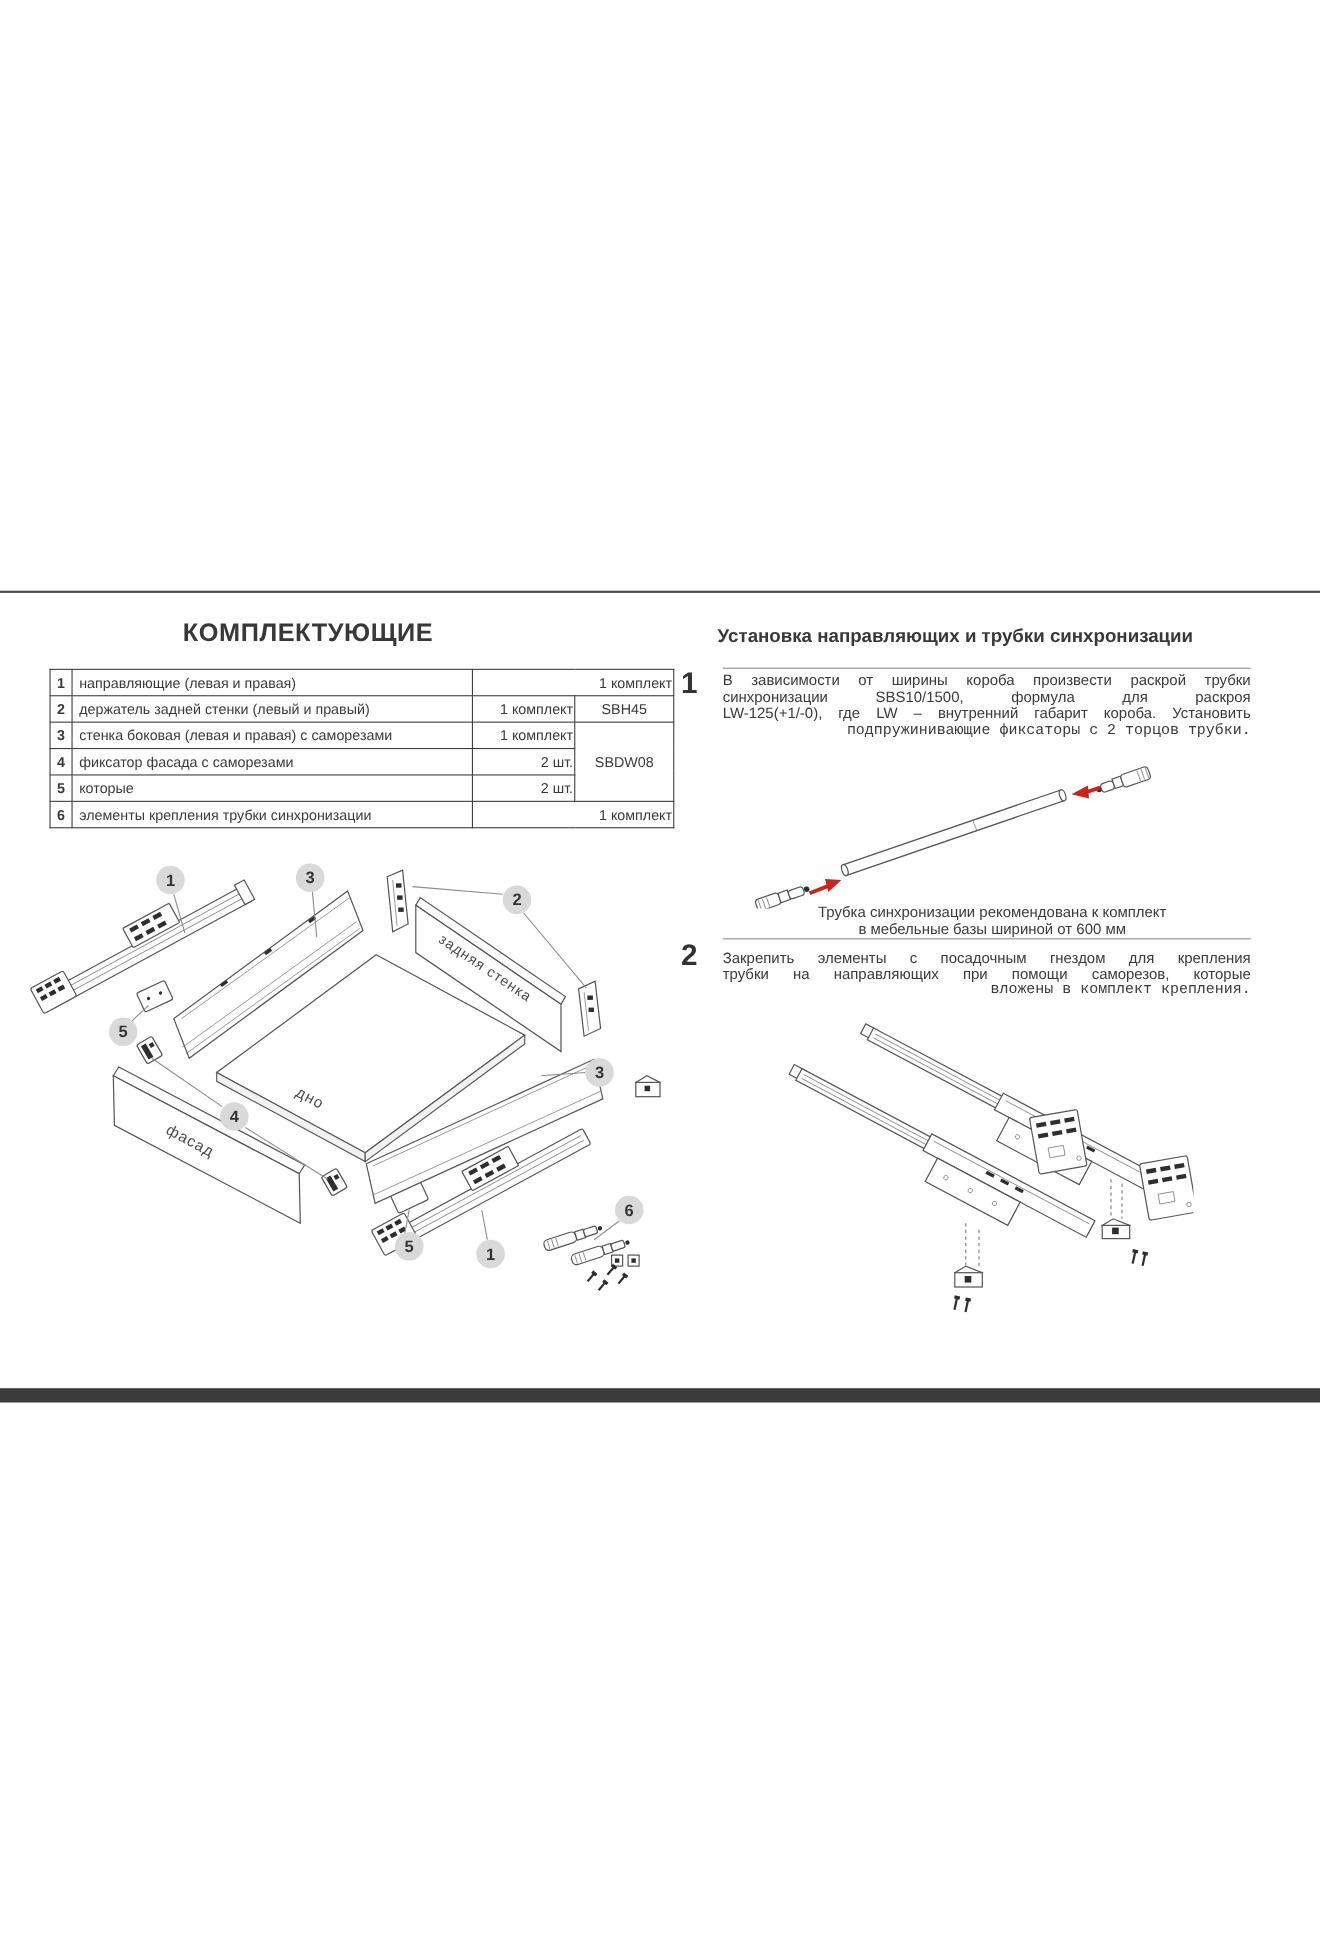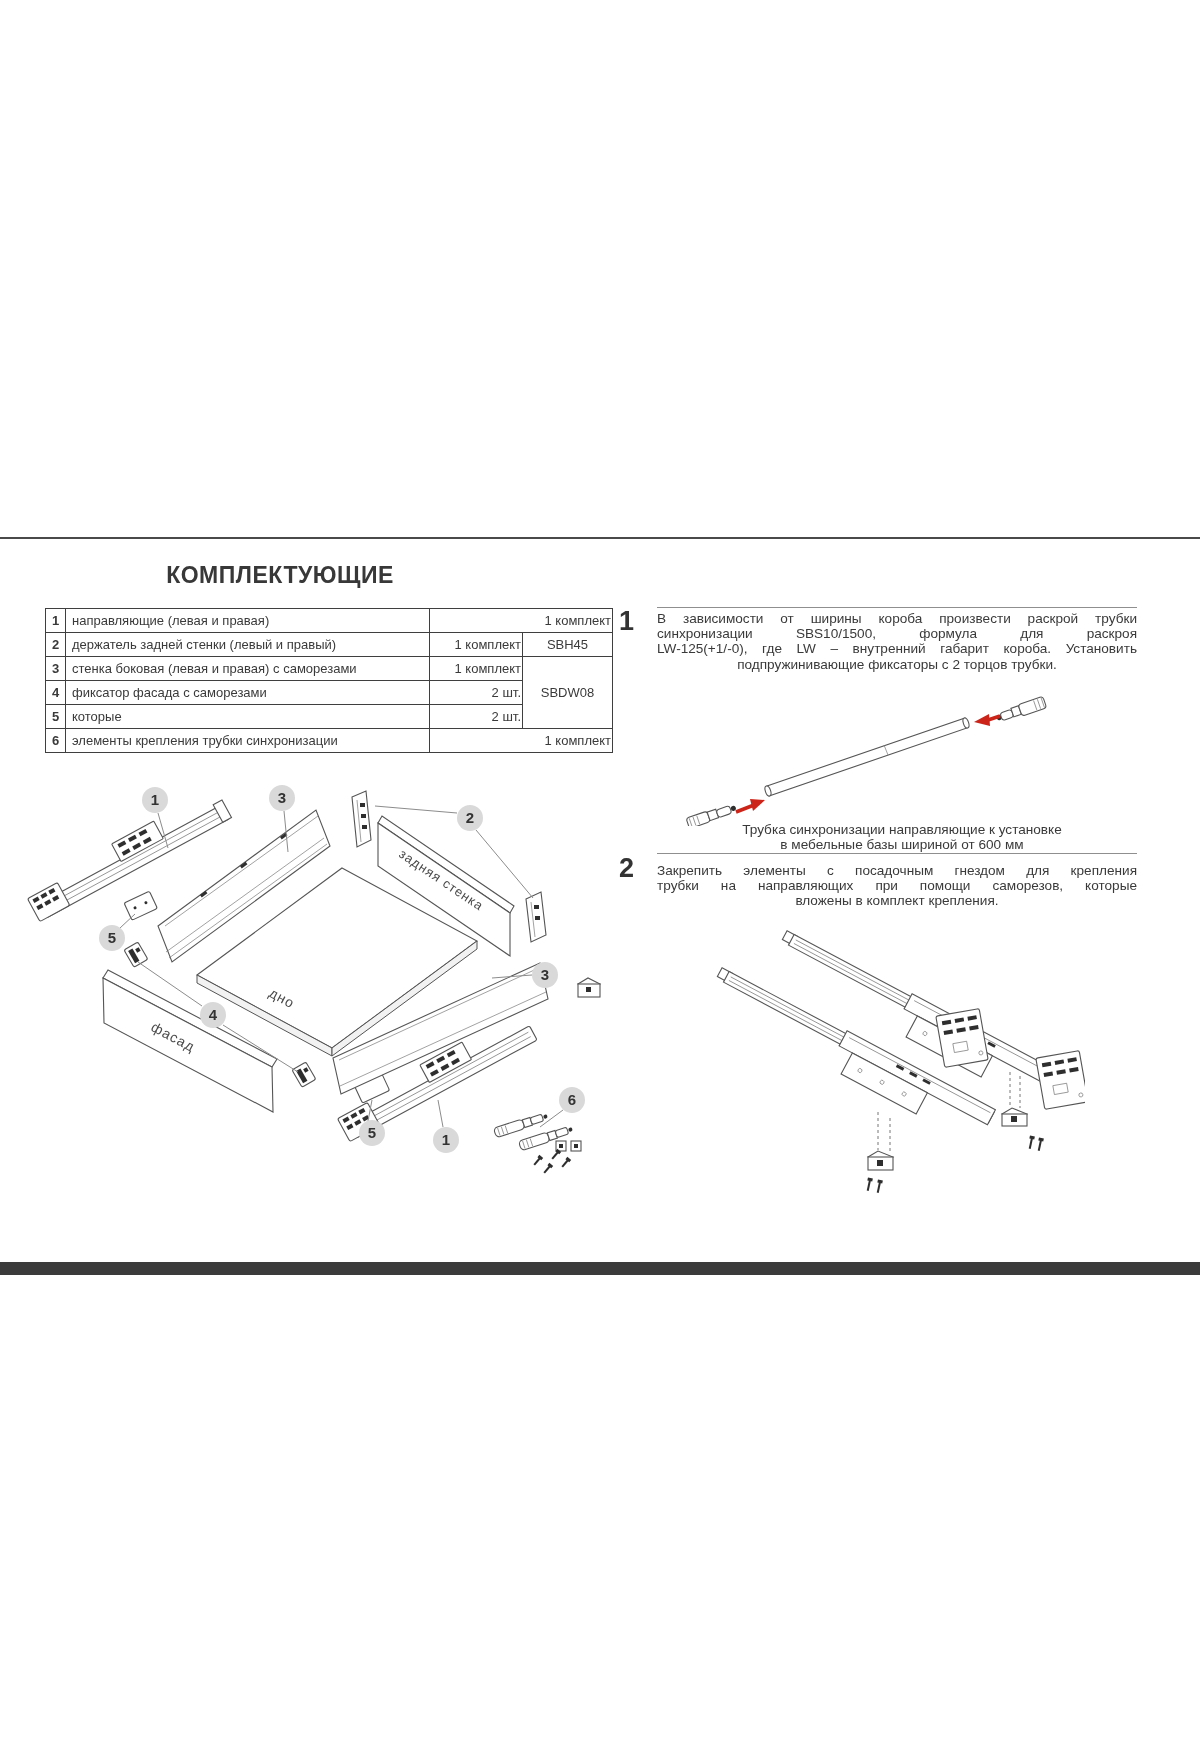--- a/index.html
+++ b/index.html
@@ -22,21 +22,21 @@
   .rule{height:1.2px;background:#8f8f8f;}
   .r1{left:657px;top:607px;width:480px;}
   .r2{left:657px;top:853px;width:480px;}
   .stepnum{font-size:27px;font-weight:bold;color:#333;line-height:26px;}
   .s1n{left:619px;top:608px;}
   .s2n{left:619px;top:855px;}
   .steptext{width:480px;font-size:13.6px;line-height:15.2px;color:#3a3a3a;}
   .s1t{left:657px;top:611px;}
   .s2t{left:657px;top:863px;}
   .jline{text-align:justify;text-align-last:justify;}
-  .lline{text-align:center;}
+  .lline{text-align:right;font-family:Liberation Mono, monospace;}
   .note{left:667px;top:822px;width:470px;text-align:center;font-size:13.6px;line-height:15.4px;color:#3a3a3a;}
 
   svg .part{fill:#ffffff;stroke:#555;stroke-width:1.1px;}
   svg .partg{fill:#f2f2f2;stroke:#555;stroke-width:1px;}
   svg .thin{stroke:#7a7a7a;stroke-width:.7px;fill:none;}
   svg .dark{fill:#2e2e2e;stroke:none;}
   svg .lead{stroke:#8c8c8c;stroke-width:1px;fill:none;}
   svg .co{fill:var(--callout-bg,#d9d9d9);}
   svg .cot{font-family:"Liberation Sans",sans-serif;font-size:15px;font-weight:bold;fill:#333;text-anchor:middle;}
   svg .plabel{font-family:"Liberation Sans",sans-serif;font-size:13px;fill:#4a4a4a;letter-spacing:1px;}
@@ -305,20 +305,21 @@
         <circle class="co" cx="545" cy="975" r="13"></circle>
       <text class="cot" x="545" y="980">3</text>
     </g>
     <g>
       <line class="lead" x1="563" y1="1110" x2="540" y2="1127"></line>
         <circle class="co" cx="572" cy="1100" r="13"></circle>
       <text class="cot" x="572" y="1105">6</text>
     </g>
   </svg>
 
+  <div class="abs rtitle">Установка направляющих и трубки синхронизации</div>
   <div class="abs rule r1"></div>
 
   <div class="abs stepnum s1n">1</div>
   <div class="abs steptext s1t">
     <div class="jline">В зависимости от ширины короба произвести раскрой трубки</div>
     <div class="jline">синхронизации SBS10/1500, формула для раскроя</div>
     <div class="jline">LW-125(+1/-0), где LW – внутренний габарит короба. Установить</div>
     <div class="lline">подпружинивающие фиксаторы с 2 торцов трубки.</div>
   </div>
 
@@ -351,21 +352,21 @@
         <line class="thin" x1="37" y1="-5" x2="37" y2="5"></line>
         <line class="thin" x1="41" y1="-5" x2="41" y2="5"></line>
     </g>
     <g>
       <line class="redshaft" x1="988" y1="720" x2="1000" y2="716"></line>
       <polygon class="redhead" points="974,722 989,714 990,726"></polygon>
     </g>
   </svg>
 
   <div class="abs note">
-    <div>Трубка синхронизации направляющие к установке</div>
+    <div>Трубка синхронизации рекомендована к комплект</div>
     <div>в мебельные базы шириной от 600 мм</div>
   </div>
 
   <div class="abs rule r2"></div>
   <div class="abs stepnum s2n">2</div>
   <div class="abs steptext s2t">
     <div class="jline">Закрепить элементы с посадочным гнездом для крепления</div>
     <div class="jline">трубки на направляющих при помощи саморезов, которые</div>
     <div class="lline">вложены в комплект крепления.</div>
   </div>

